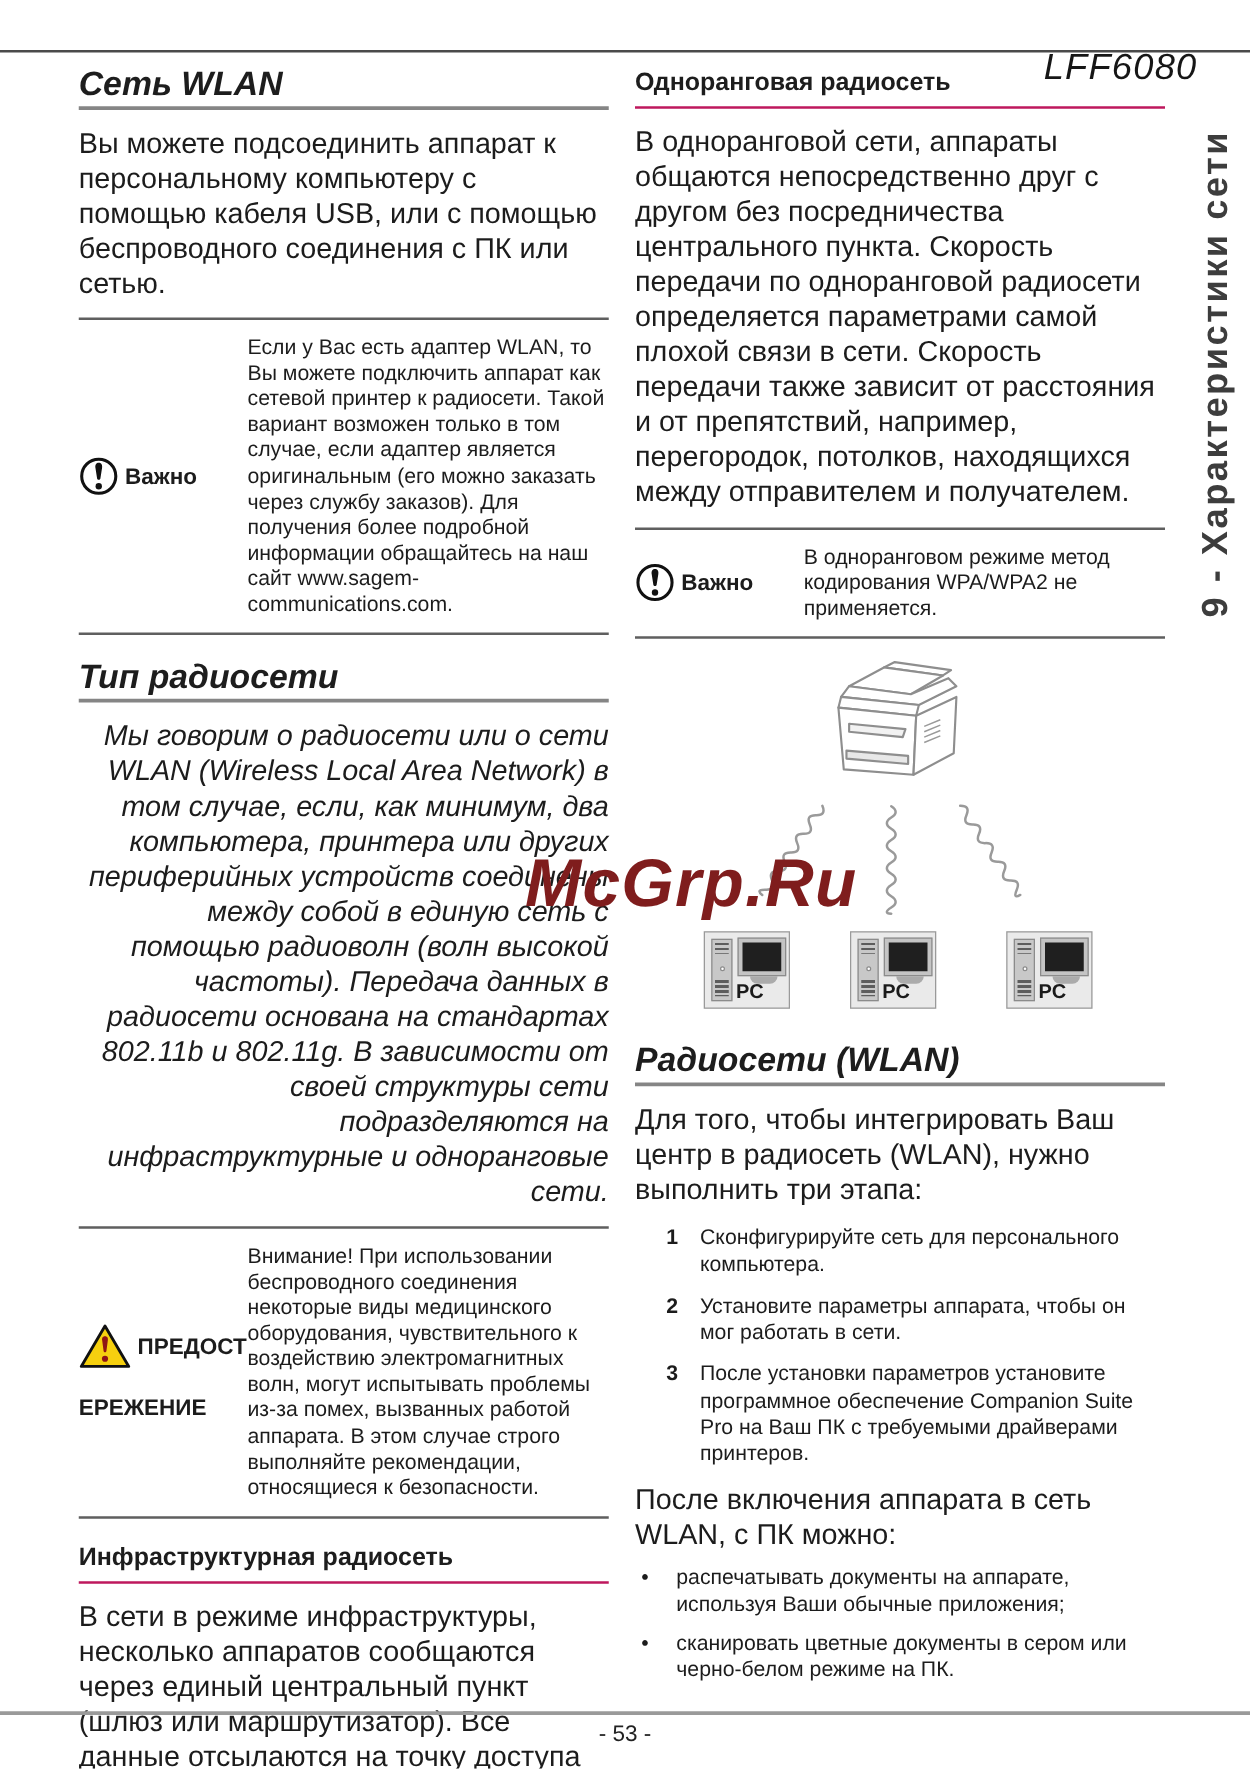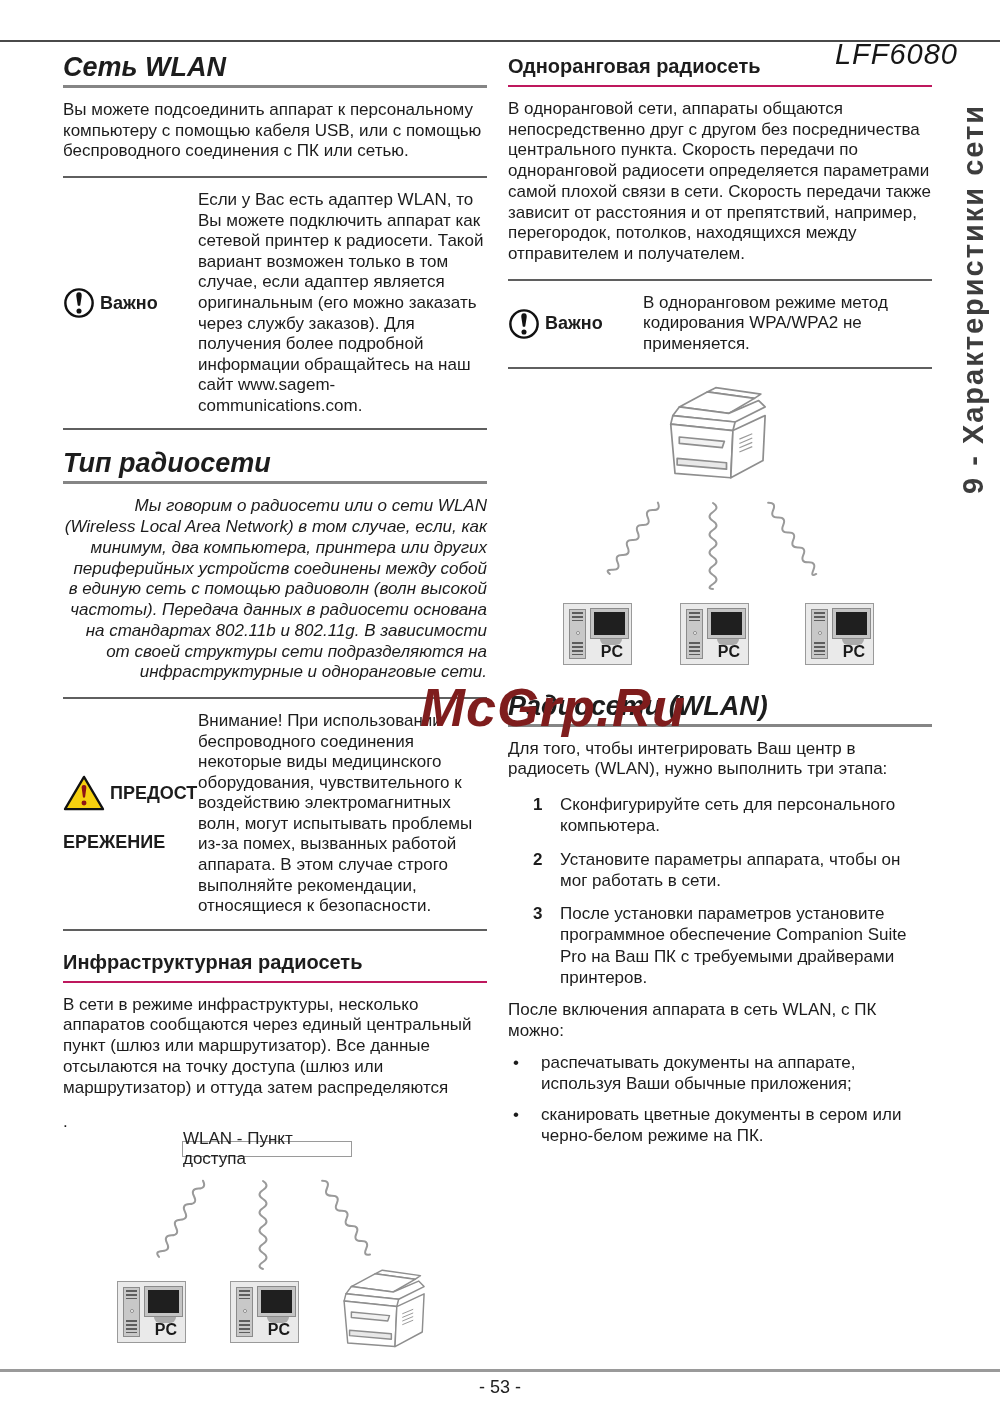--- a/index.html
+++ b/index.html
@@ -35,21 +35,21 @@
   .col-left  { left:63px; }
   .col-right { left:508px; top:55px; }
   .h-big {
     font-size:27px; font-weight:bold; font-style:italic; color:#1d1d1d;
     padding-bottom:2px; border-bottom:3px solid #858585;
   }
   .h-med {
     font-size:20px; font-weight:bold; color:#1d1d1d;
     padding-bottom:7px; border-bottom:2px solid #be185d;
   }
-  .para { font-size:17px; line-height:1.22; margin-top:12px; color:#1c1c1c; }
+  .para { font-size:23px; line-height:1.22; margin-top:12px; color:#1c1c1c; }
   .para.italic { font-style:italic;text-align:right; }
   .dot-line { font-size:17px; line-height:1.2; margin-top:14px; }
   
   .note {
     display:flex; align-items:center;
     border-top:2px solid #5f5f5f; border-bottom:2px solid #5f5f5f;
     padding:12px 0; margin-top:14px;
   }
   .note-side { flex:0 0 135px; font-weight:bold; font-size:18px; }
   .note-side-row { display:flex; align-items:center; gap:5px; }
@@ -102,21 +102,21 @@
   .pc-monitor {
     position:absolute; left:26px; top:4px; width:39px; height:31px;
     background:#c4c4c4; border:1px solid #8b8b8b;
   }
   .pc-screen { position:absolute; inset:3px; background:#1f1f1f; }
   .pc-stand {
     position:absolute; left:36px; top:35px; width:22px; height:6px;
     background:#ababab; border-radius:0 0 8px 8px;
   }
   .pc-label {
-    position:absolute; right:8px; bottom:3px;
+    position:absolute; right:20px; bottom:3px;
     font-size:16px; font-weight:bold; color:#1a1a1a;
   }
   .printer { position:absolute; }
   .printer svg { display:block; }
 </style>
 </head>
 <body>
 
 <div class="page">
 

